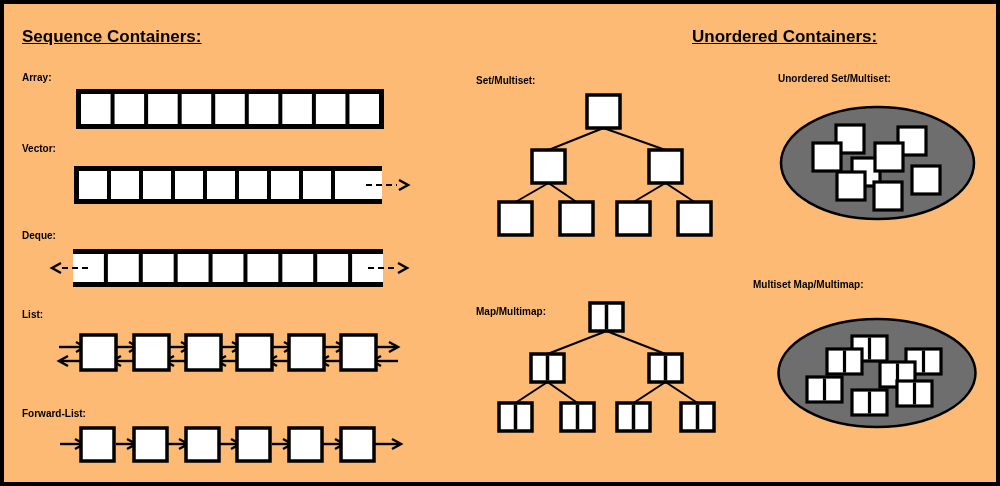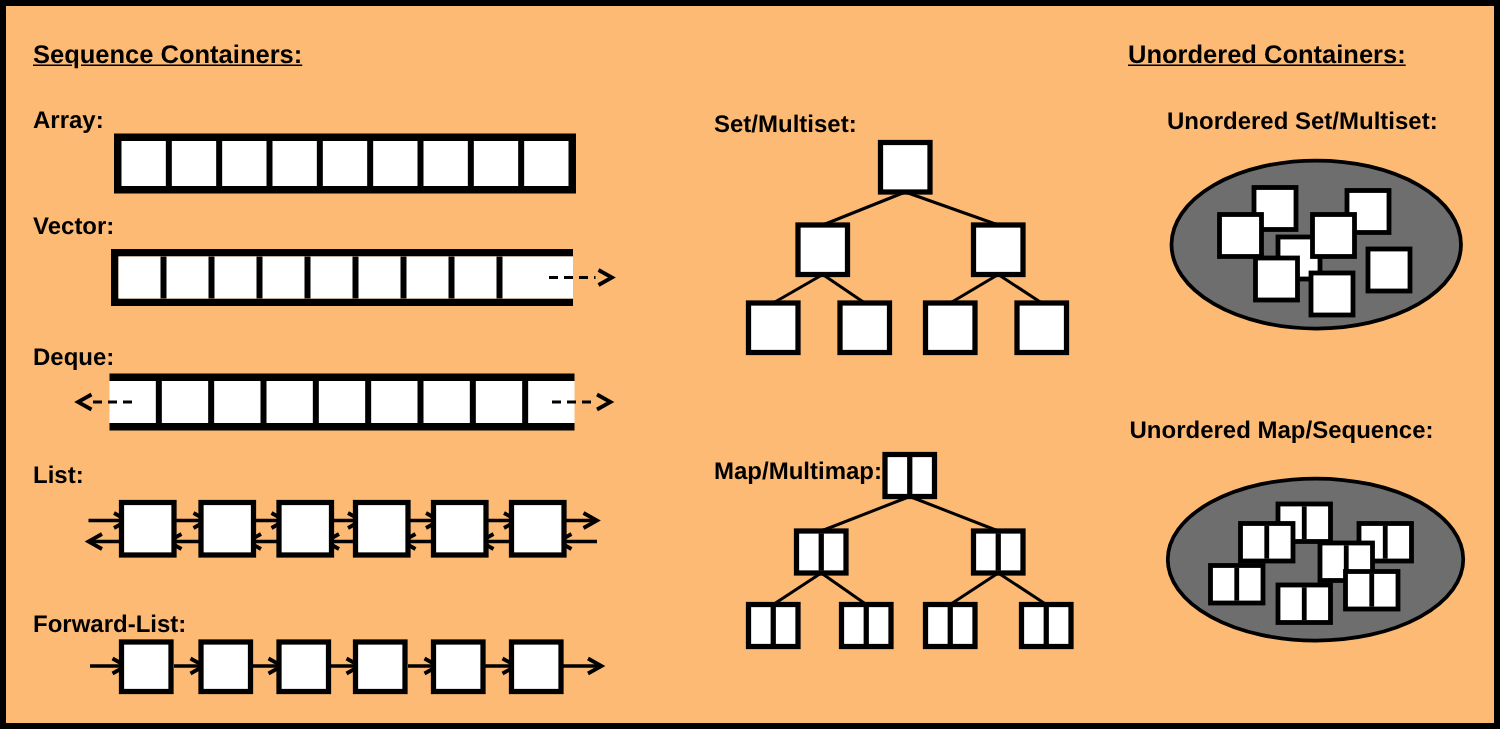--- a/index.html
+++ b/index.html
@@ -6,44 +6,44 @@
   .canvas {
     position:relative; width:1000px; height:486px;
     background:#fdba74; border:4px solid #000; box-sizing:border-box;
     font-family:"Liberation Sans", sans-serif; overflow:hidden; color:#000;
   }
   .hdr {
     position:absolute; font-weight:bold; font-size:17px;
     text-decoration:underline; white-space:nowrap;
   }
   .lbl {
-    position:absolute; font-weight:bold; font-size:16px; white-space:nowrap;
+    position:absolute; font-weight:bold; font-size:10px; white-space:nowrap;
   }
   .gfx { position:absolute; }
   .gfx svg { display:block; }
 </style>
 </head>
 <body>
 
 <div class="canvas">
 
   <div class="hdr" style="left:18px; top:23px;">Sequence Containers:</div>
-  <div class="hdr" style="left:748px; top:23px;">Unordered Containers:</div>
+  <div class="hdr" style="left:688px; top:23px;">Unordered Containers:</div>
 
   <div class="lbl" style="left:18px; top:68px;">Array:</div>
   <div class="lbl" style="left:18px; top:139px;text-align:center;">Vector:</div>
   <div class="lbl" style="left:18px; top:226px;">Deque:</div>
   <div class="lbl" style="left:18px; top:305px;">List:</div>
   <div class="lbl" style="left:18px; top:404px;">Forward-List:</div>
 
   <div class="lbl" style="left:472px; top:71px;">Set/Multiset:</div>
   <div class="lbl" style="left:472px; top:278px;margin-top:24px;">Map/Multimap:</div>
 
   <div class="lbl" style="left:749px; top:69px;margin-left:25px;">Unordered Set/Multiset:</div>
-  <div class="lbl" style="left:749px; top:275px;">Unordered Map/Sequence:</div>
+  <div class="lbl" style="left:749px; top:275px;">Multiset Map/Multimap:</div>
 
   <div class="gfx" id="gfx-array" style="left: 40px; top: 78px;">
       <svg width="375" height="54" viewBox="0 0 375 54">
         <rect x="32" y="7" width="308" height="40" fill="#000000"></rect>
         <rect x="37" y="12" width="29.555555555555557" height="30" fill="#ffffff"></rect>
         <rect x="70.55555555555556" y="12" width="29.555555555555557" height="30" fill="#ffffff"></rect>
         <rect x="104.11111111111111" y="12" width="29.555555555555557" height="30" fill="#ffffff"></rect>
         <rect x="137.66666666666669" y="12" width="29.555555555555557" height="30" fill="#ffffff"></rect>
         <rect x="171.22222222222223" y="12" width="29.555555555555557" height="30" fill="#ffffff"></rect>
         <rect x="204.77777777777777" y="12" width="29.555555555555557" height="30" fill="#ffffff"></rect>

